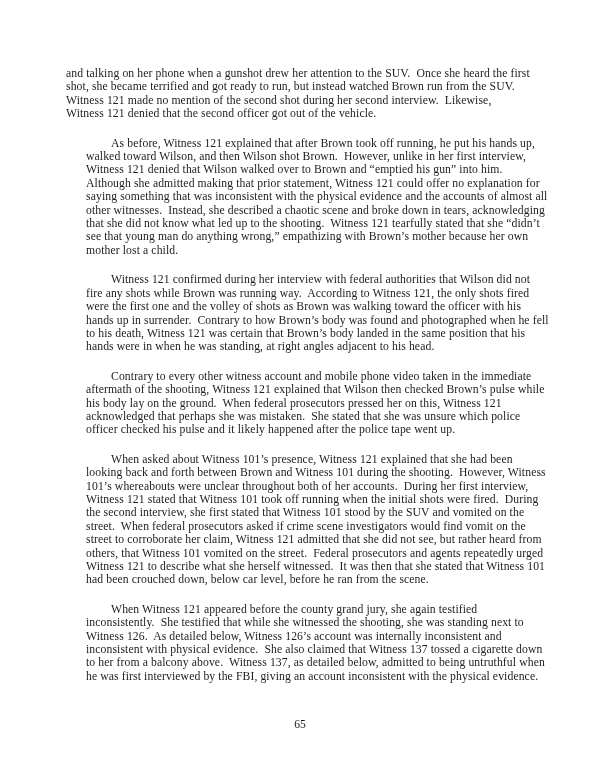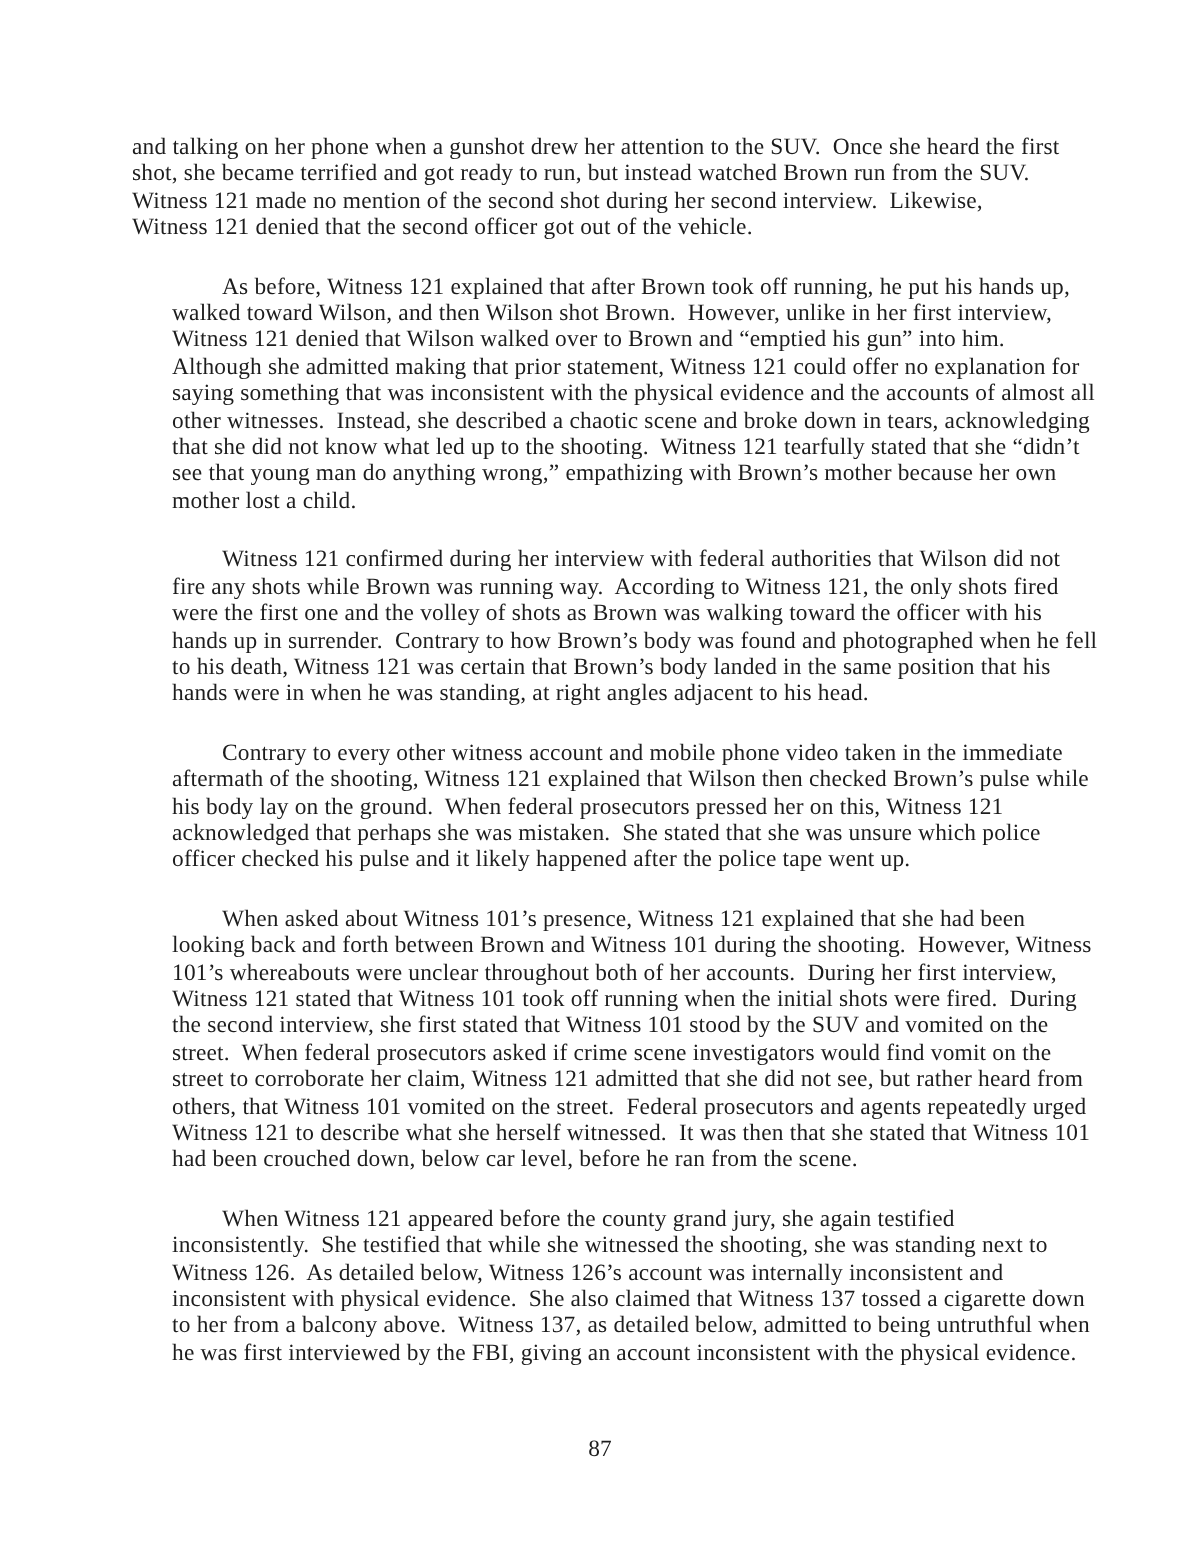--- a/index.html
+++ b/index.html
@@ -82,14 +82,14 @@
 others, that Witness 101 vomited on the street.  Federal prosecutors and agents repeatedly urged
 Witness 121 to describe what she herself witnessed.  It was then that she stated that Witness 101
 had been crouched down, below car level, before he ran from the scene.</p>
     <p class="para indent">When Witness 121 appeared before the county grand jury, she again testified
 inconsistently.  She testified that while she witnessed the shooting, she was standing next to
 Witness 126.  As detailed below, Witness 126’s account was internally inconsistent and
 inconsistent with physical evidence.  She also claimed that Witness 137 tossed a cigarette down
 to her from a balcony above.  Witness 137, as detailed below, admitted to being untruthful when
 he was first interviewed by the FBI, giving an account inconsistent with the physical evidence.</p>
   </div>
-  <div class="page-number">87</div>
+  <div class="page-number">65</div>
 </div>
 
 </body></html>

